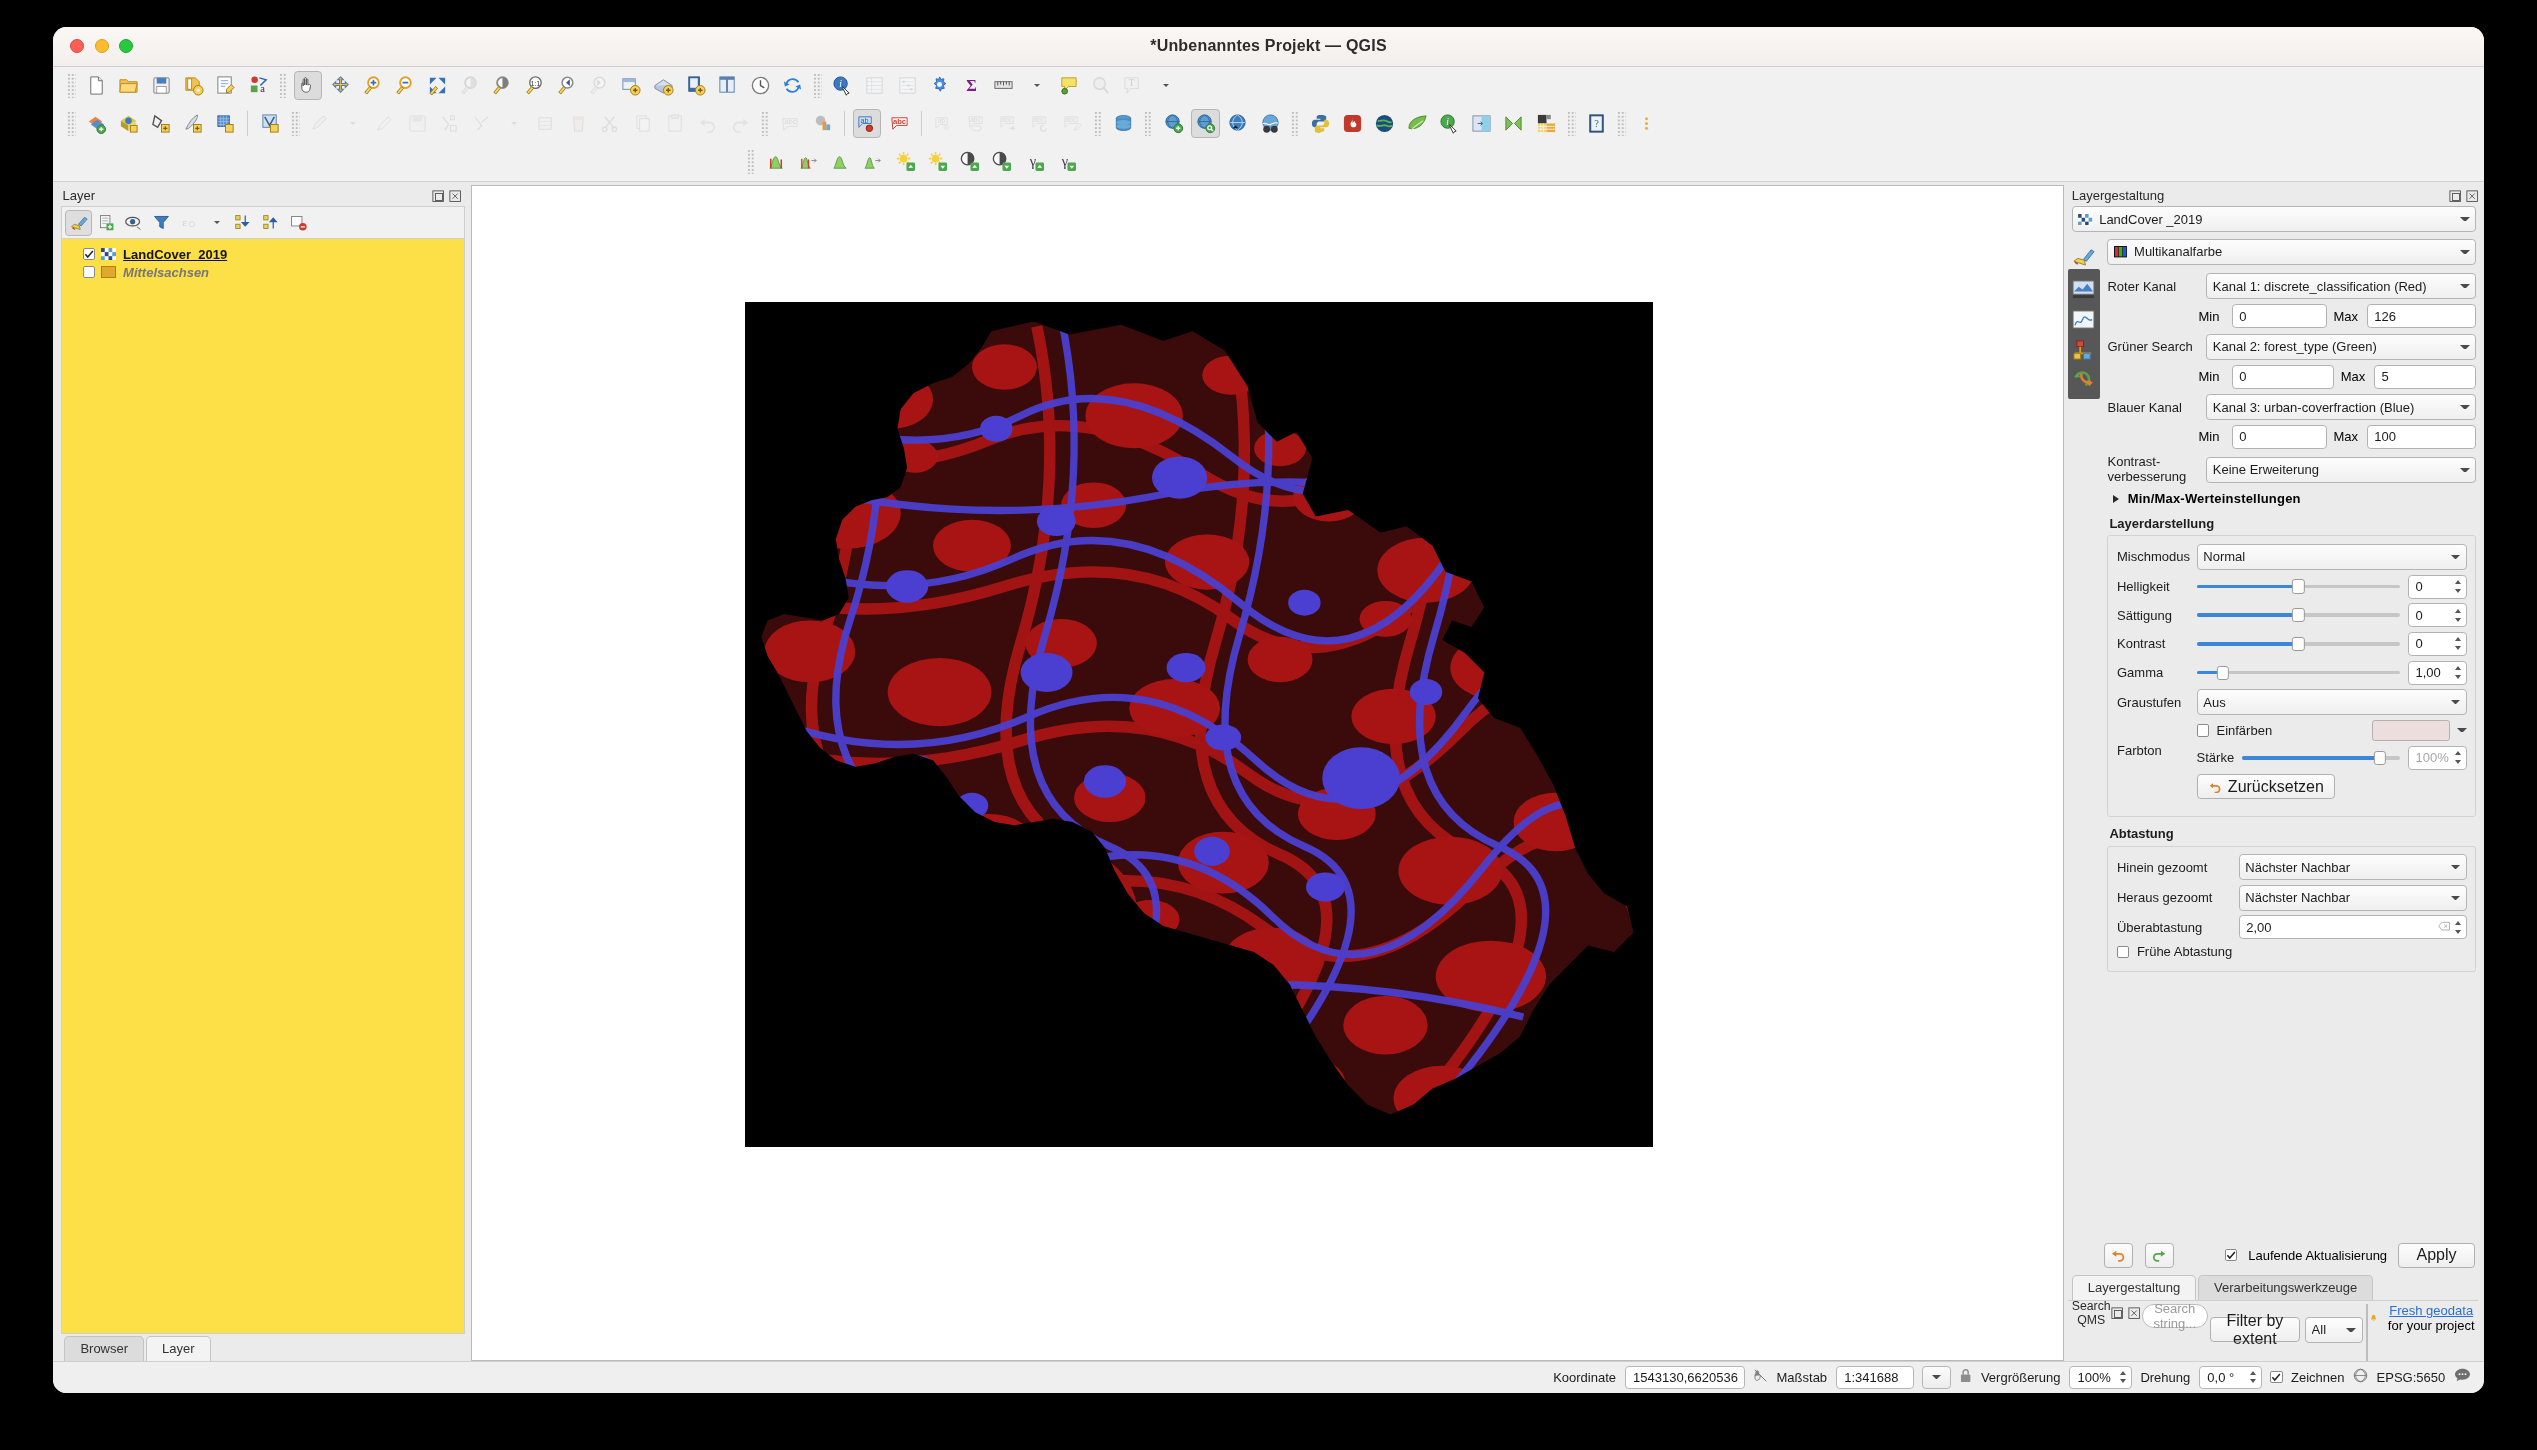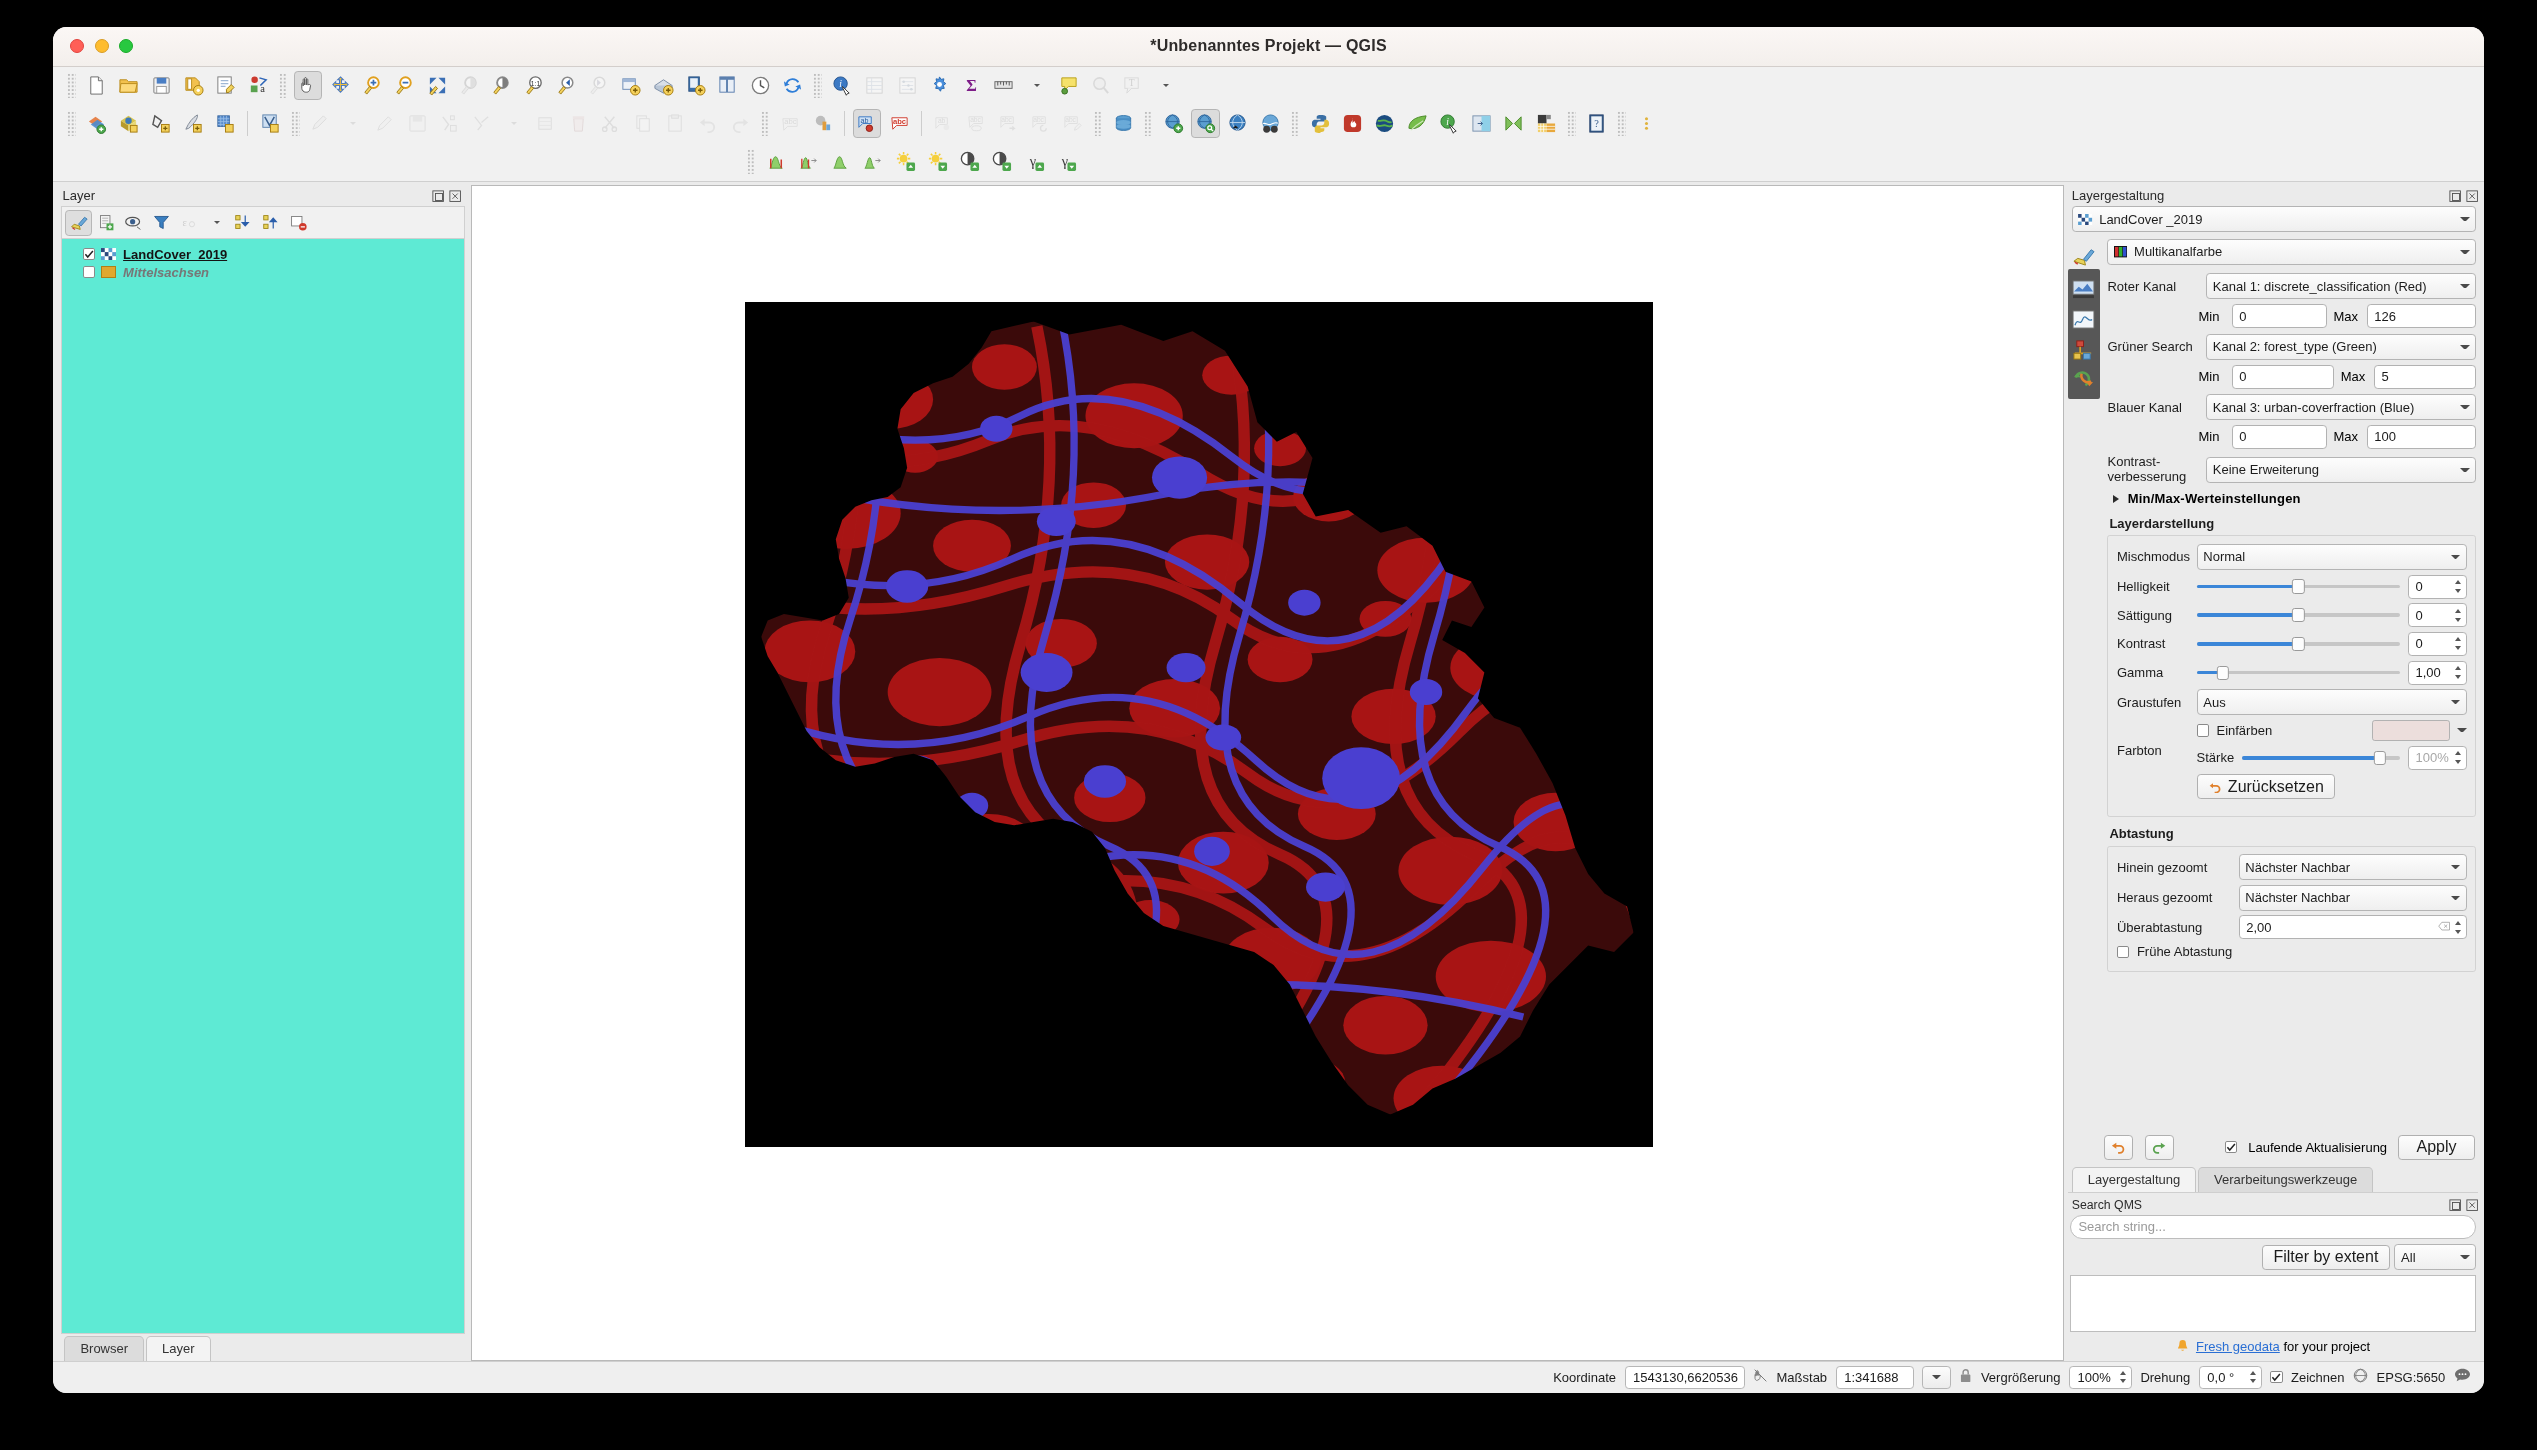--- a/index.html
+++ b/index.html
@@ -66,21 +66,21 @@
   .dock-title { height:21px; display:flex; align-items:center; justify-content:space-between;
      font-size: 13px; color:#2b2b2b; padding: 0 3.8px 0 1.9px;}
   .dock-btns { display:flex; gap:4.7px; }
   .dock-btn { width:12.3px; height:12.3px; color:#4c4c4c; }
   .layer-toolbar { display:flex; align-items:center; height: 32px;
     background:#f1f1f1; border:0.9px solid #d0d0d0; border-bottom:none; padding-left:3.8px;}
   .ltb { width:26.6px;height:26.6px;display:flex;align-items:center;justify-content:center;
     border-radius:3.8px;border:0.9px solid transparent;margin-right:0.9px;}
   .ltb.active{background:#dedede;border-color:#b7b7b7;}
   .ltb.dim{opacity:.35;}
-  .layer-tree { flex:1 1 auto; background:#5eead4; border:0.9px solid #d0d0d0; overflow:hidden; padding-top:5.7px;}
+  .layer-tree { flex:1 1 auto; background:#fde047; border:0.9px solid #d0d0d0; overflow:hidden; padding-top:5.7px;}
   .lrow { display:flex; align-items:center; height:18px; padding-left:21px; gap:6.6px; font-size:13px; }
   .lchk { width:12.3px;height:12.3px;border:0.9px solid #8a8a8a;background:#fff;border-radius:1.9px;
      display:flex;align-items:center;justify-content:center;flex:0 0 12.3px;}
   .lchk svg{display:block;}
   .lswatch { width:15px;height:12.3px;flex:0 0 15px;}
   .lname-a { font-weight:bold; text-decoration:underline; color:#141414; }
   .lname-b { font-style:italic; color:#777; font-weight:bold; }
   .dock-tabs { display:flex; align-items:flex-end; height:26.6px; padding-left:3.8px; gap:1.9px;}
   .dtab { padding: 3.8px 15px 4.7px; font-size:13px; border:0.9px solid #c4c4c4;
     border-bottom:none; border-radius:4.7px 4.7px 0 0; background:#dcdcdc; color:#333;}
@@ -138,21 +138,21 @@
     display:flex; flex-direction:column; align-items:center; justify-content:space-around;}
   .ar-u{width:0;height:0;border-left:3.8px solid transparent;border-right:3.8px solid transparent;border-bottom:4.7px solid #555;}
   .ar-d{width:0;height:0;border-left:3.8px solid transparent;border-right:3.8px solid transparent;border-top:4.7px solid #555;}
   .chk { width:12.3px;height:12.3px;border:0.9px solid #8a8a8a;background:#fff;border-radius:1.9px;flex:0 0 12.3px;
      display:flex;align-items:center;justify-content:center;}
   .colorswatch { height:21px; flex:1 1 auto; background:#ecdedc; border:0.9px solid #b2b2b2; border-radius:2.8px;}
   .pushbtn { height:25px; background:linear-gradient(#fdfdfd,#eeeeee); border:0.9px solid #b0b0b0;
     border-radius:3.8px; display:inline-flex; align-items:center; gap:6.6px; padding: 0 10.4px; font-size:16px; color:#1c1c1c;}
   .applyrow { display:flex; align-items:center; gap:11.4px; padding: 5.7px 3.8px 5.7px 36px; }
   .rtabs { display:flex; align-items:flex-end; gap:1.9px; padding-left:3.8px; height:26.6px;}
-  .qms { border-top:0.9px solid #cfcfcf; padding-top:2.8px; display:flex; flex-direction:column; min-height:0;text-align:center;}
+  .qms { border-top:0.9px solid #cfcfcf; padding-top:2.8px; display:flex; flex-direction:row; min-height:0;text-align:center;}
   .qms-title { height:19px; display:flex; align-items:center; justify-content:space-between;
      font-size:12.3px; color:#2b2b2b; padding-left:3.8px;}
   .qms-input { height:24px; background:#fff; border:0.9px solid #bdbdbd; border-radius:12px;
      font-size:13px; color:#9a9a9a; display:flex; align-items:center; padding:0 7.6px; margin:0 1.9px 5.7px 1.9px;}
   .qms-filter { display:flex; justify-content:flex-end; gap:4.7px; align-items:center; padding-right:1.9px; margin-bottom:4.7px;}
   .qms-list { flex:1 1 auto; background:#fff; border:0.9px solid #bdbdbd; margin:0 1.9px; min-height:57px;}
   .qms-foot { height:28.5px; display:flex; align-items:center; justify-content:center; gap:6.6px; font-size:13px; }
   .qms-foot a { color:#2a6fd4; text-decoration:underline; }
 
   

